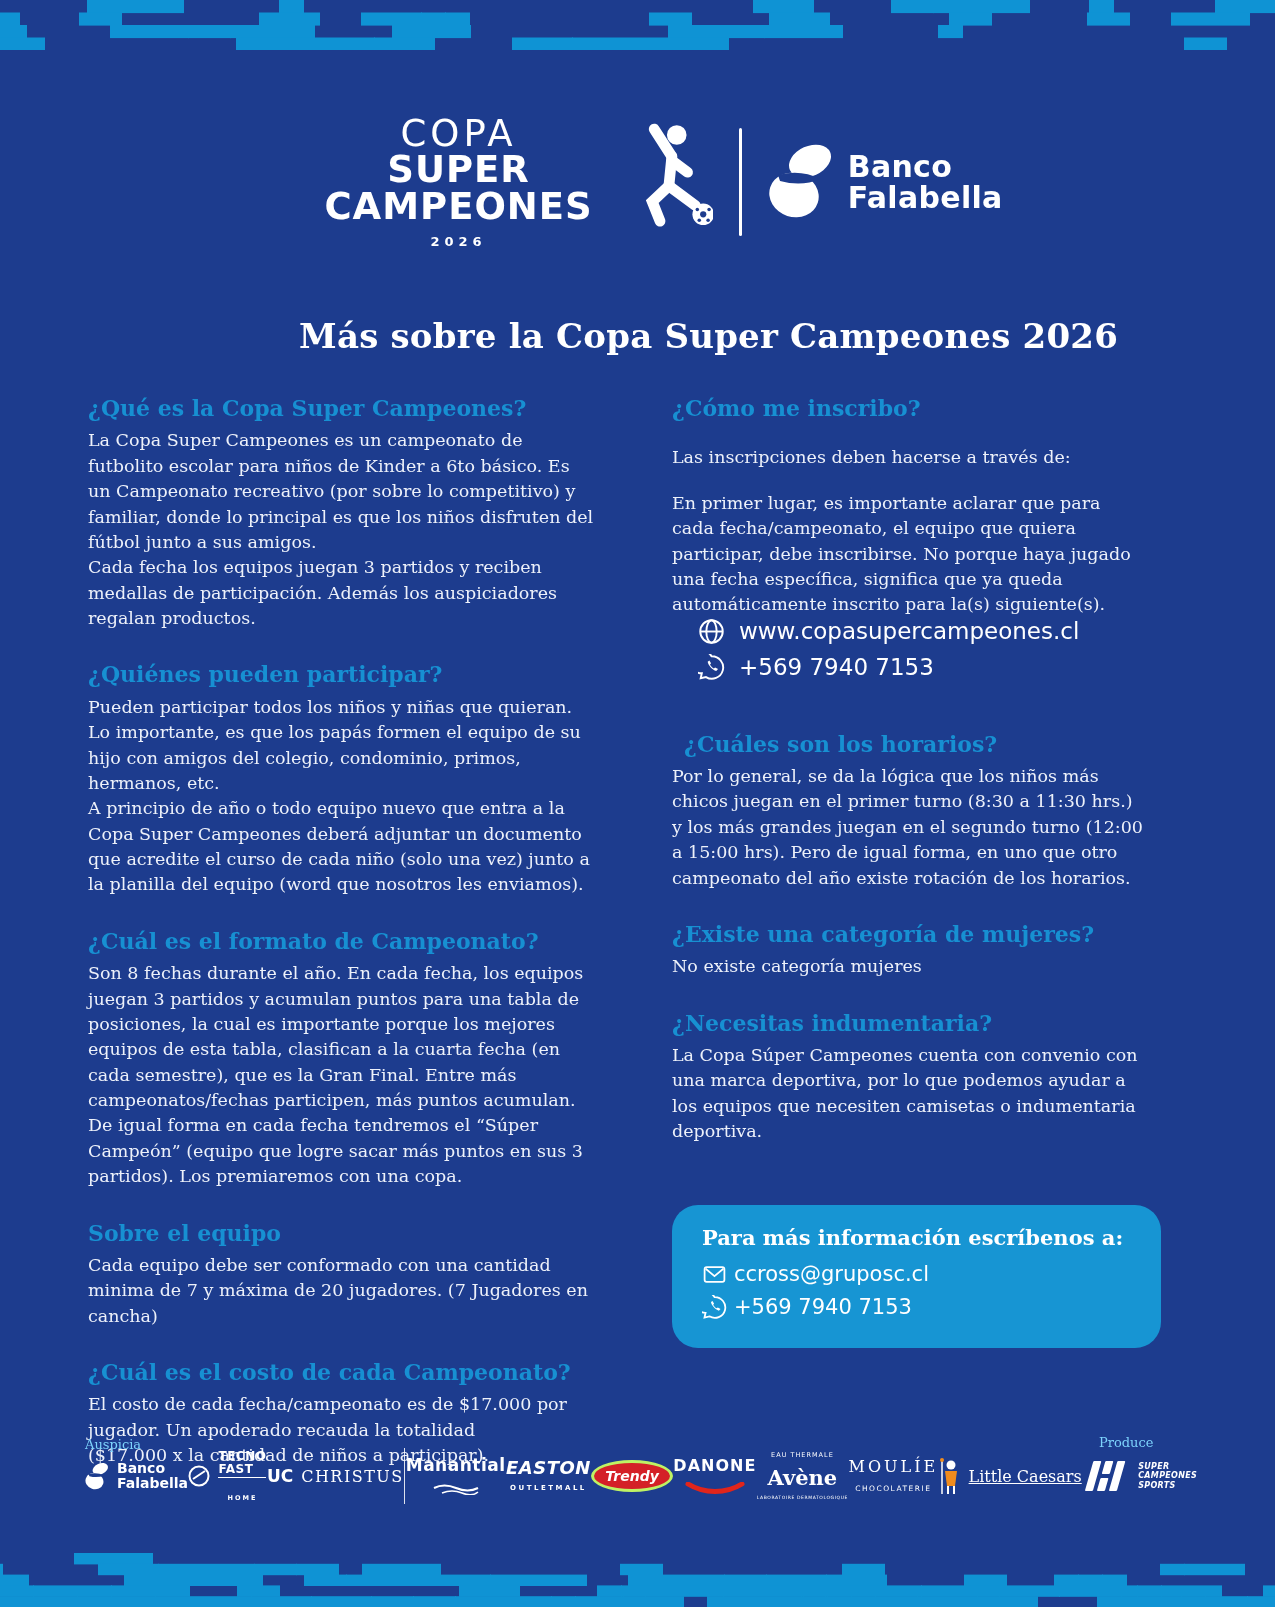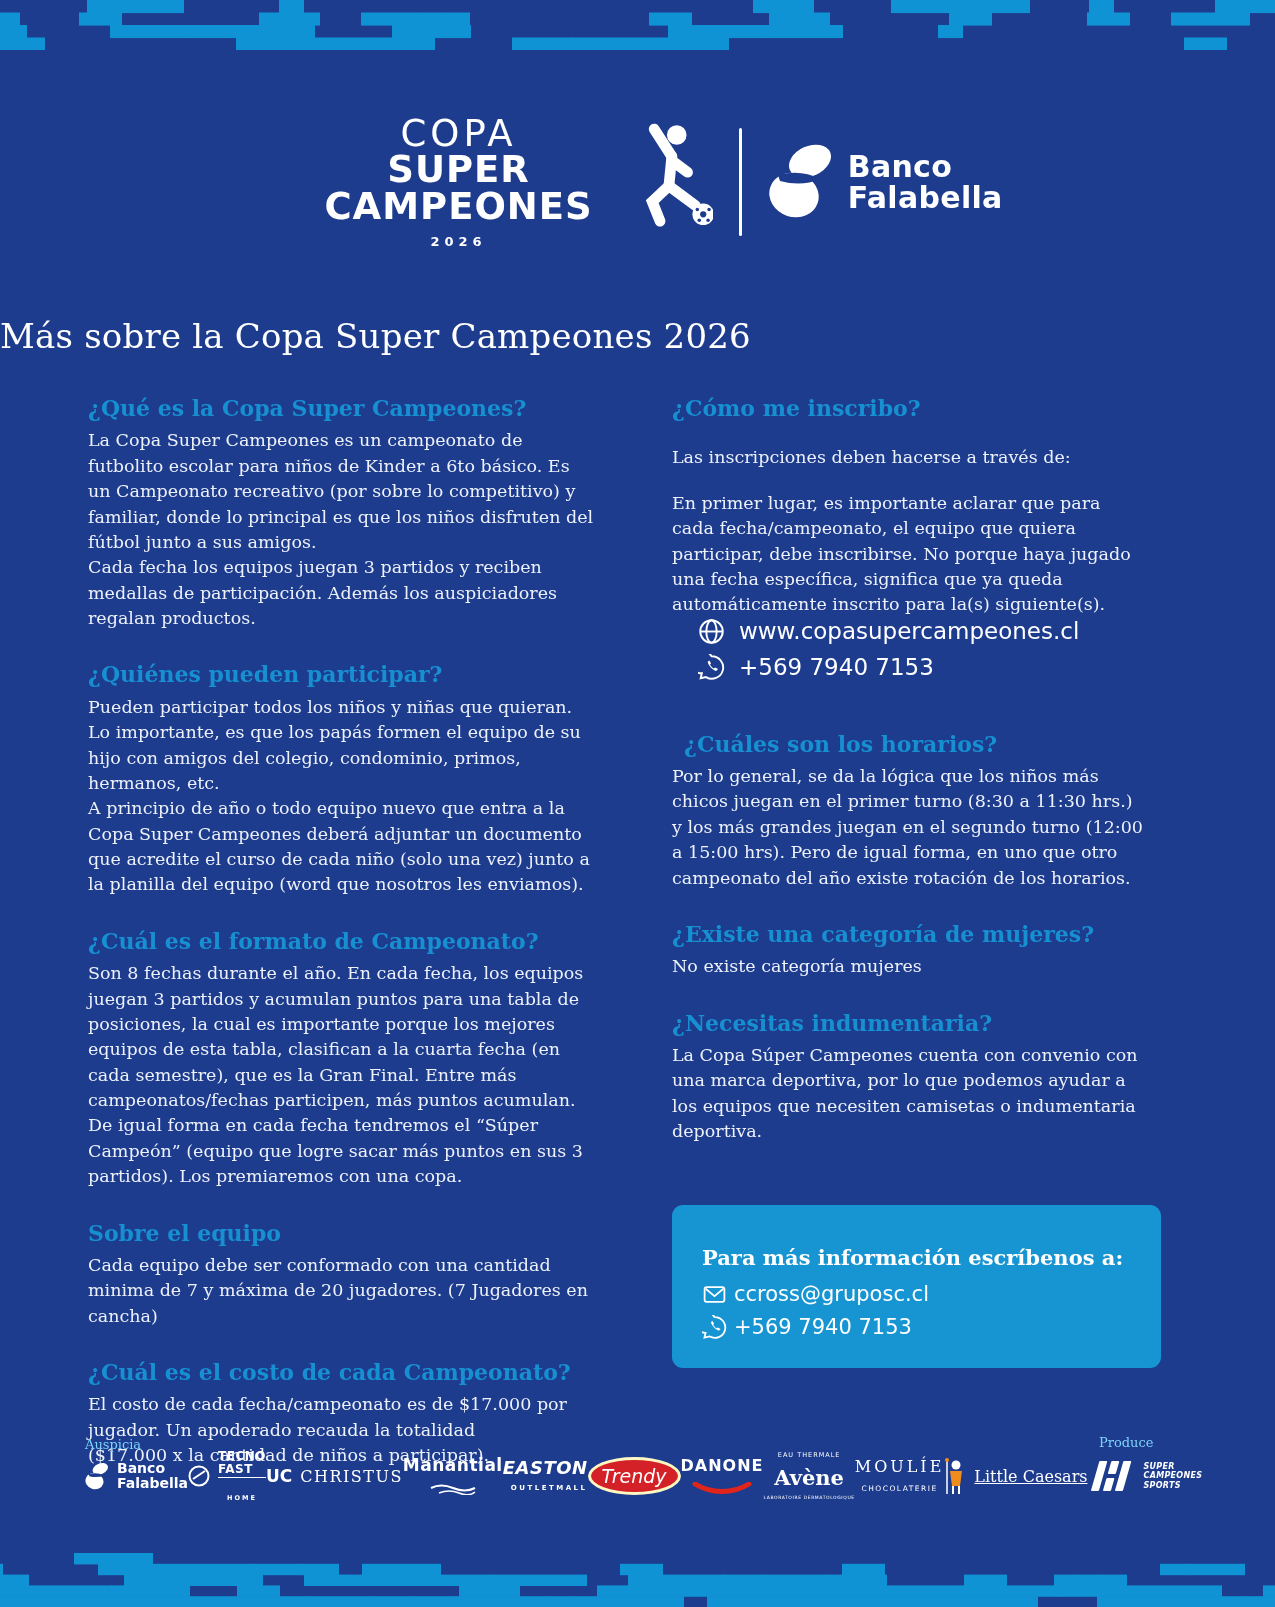--- a/index.html
+++ b/index.html
@@ -23,42 +23,42 @@
   .copa-l1{font-size:37px;font-weight:400;letter-spacing:4px;}
   .copa-l2,.copa-l3{font-size:37px;font-weight:800;letter-spacing:1px;}
   .copa-year{font-size:13px;font-weight:700;letter-spacing:5px;margin-top:11px;}
   .player-svg{margin-left:-4px;}
   .logo-divider{width:3px;height:108px;background:#fff;border-radius:2px;}
   .bank-logo{display:flex;align-items:center;gap:14px;}
   .bank-text{font-family:"DejaVu Sans",sans-serif;font-size:30px;font-weight:800;line-height:1.04;letter-spacing:.3px;}
 
   
   .page-title{
-    position:absolute;top:293px;left:0;width:1118px;text-align:left;
-    font-size:34px;font-weight:400;letter-spacing:.2px;
+    position:absolute;top:293px;left:0;width:1118px;text-align:right;
+    font-size:34px;font-weight:700;letter-spacing:.2px;
   }
 
   
   .col{position:absolute;top:395px;}
   .col-left{left:88px;width:508px;}
   .col-right{left:672px;width:472px;}
   .sec-h{font-size:22px;font-weight:700;color:#1790d2;margin:0 0 7px 0;line-height:1.2;}
   .sec-p{font-size:17.5px;line-height:1.45;color:#edf1fa;margin:0 0 30px 0;white-space:pre-line;}
   .note{margin:24px 0 20px 0;}
   .contact-row{
     display:flex;align-items:center;gap:14px;padding-left:26px;margin-bottom:9px;
     font-family:"DejaVu Sans",sans-serif;font-size:23px;color:#fff;
   }
   .mt-lg{margin-top:50px;margin-left:12px;}
   .mt-md{margin-top:28px;}
 
   
   .info-box{
     margin-top:60px;width:489px;box-sizing:border-box;
-    background:#1795d3;border-radius:11px;padding:40px 30px 20px 30px;
+    background:#1795d3;border-radius:26px;padding:20px 30px 20px 30px;
   }
   .info-title{font-size:21px;font-weight:700;margin:0 0 12px 0;}
   .info-row{
     display:flex;align-items:center;gap:7px;margin-bottom:8px;
     font-family:"DejaVu Sans",sans-serif;font-size:21px;
   }
 
   
   .foot-label{position:absolute;font-size:13px;color:#7dd3fc;}
   #auspicia{left:85px;top:1437px;}
@@ -73,22 +73,22 @@
   .bf-foot-text{font-size:14px;font-weight:800;}
   .tf-text{font-size:12px;font-weight:800;letter-spacing:.5px;}
   .tf-home{font-size:6.5px;font-weight:700;letter-spacing:2px;border-top:1.5px solid #fff;margin-top:2px;padding-top:17px;text-align:center;}
   .uc{font-size:17px;font-weight:800;}
   .christus{font-family:"DejaVu Serif",serif;font-size:16px;letter-spacing:1.5px;}
   .v-div{width:1px;height:56px;background:rgba(255,255,255,.85);}
   .manantial{font-size:17px;font-weight:600;letter-spacing:.5px;}
   .easton{font-size:18px;font-weight:800;font-style:italic;letter-spacing:.5px;line-height:1;}
   .outletmall{font-size:7px;font-weight:700;letter-spacing:2.5px;text-align:right;}
   .trendy{
-    background:#d42027;border:3px solid #fef9c3;border-radius:50%;
-    padding:5px 11px;font-size:19px;font-weight:400;font-style:italic;color:#fff;
+    background:#d42027;border:3px solid #bef264;border-radius:50%;
+    padding:5px 11px;font-size:14px;font-weight:700;font-style:italic;color:#fff;
   }
   .danone{font-size:16px;font-weight:800;letter-spacing:1px;line-height:1;}
   .avene-top{font-size:6.5px;letter-spacing:1px;text-align:center;}
   .avene{font-family:"DejaVu Serif",serif;font-size:21px;font-weight:600;text-align:center;line-height:1;}
   .avene-bot{font-size:4.5px;letter-spacing:.6px;text-align:center;}
   .moulie{font-family:"DejaVu Serif",serif;font-size:16px;letter-spacing:3px;text-align:center;line-height:1;}
   .chocolaterie{font-size:7.5px;letter-spacing:1.5px;text-align:center;margin-top:2px;}
   .lc-text{font-family:"DejaVu Serif",serif;font-size:16px;text-decoration:underline;}
   .scs-text{font-size:8px;font-weight:800;font-style:italic;line-height:1.15;letter-spacing:.3px;}
 </style>
@@ -353,21 +353,21 @@
   <div class="v-div"></div>
 
   <div class="sp sp-stack" style="align-items:center;">
     <span class="manantial">Manantial</span>
     <svg width="48" height="12" viewBox="0 0 48 12">
       <path d="M2 5 Q 12 0 24 5 T 46 5" stroke="#fff" stroke-width="2" fill="none"></path>
       <path d="M10 10 Q 20 6 30 10 T 46 9" stroke="#fff" stroke-width="1.6" fill="none"></path>
     </svg>
   </div>
 
-  <div class="sp sp-stack" style="align-items:flex-end;">
+  <div class="sp sp-stack" style="">
     <span class="easton">EASTON</span>
     <span class="outletmall">OUTLETMALL</span>
   </div>
 
   <div class="trendy">
     <span>Trendy</span>
   </div>
 
   <div class="sp sp-stack" style="align-items:center;">
     <span class="danone">DANONE</span>

